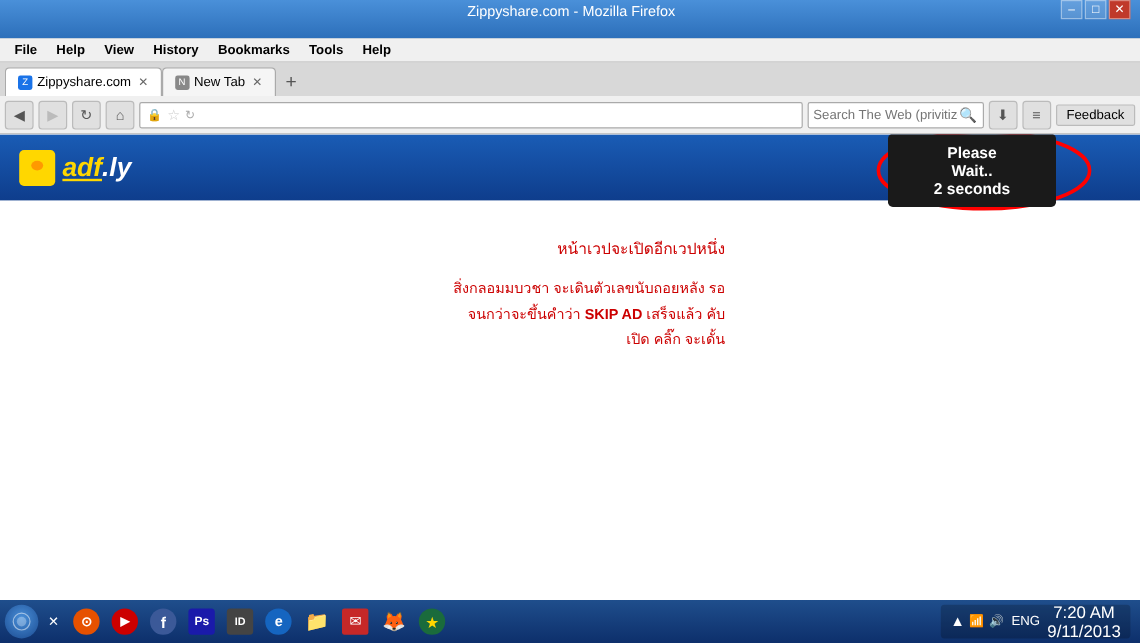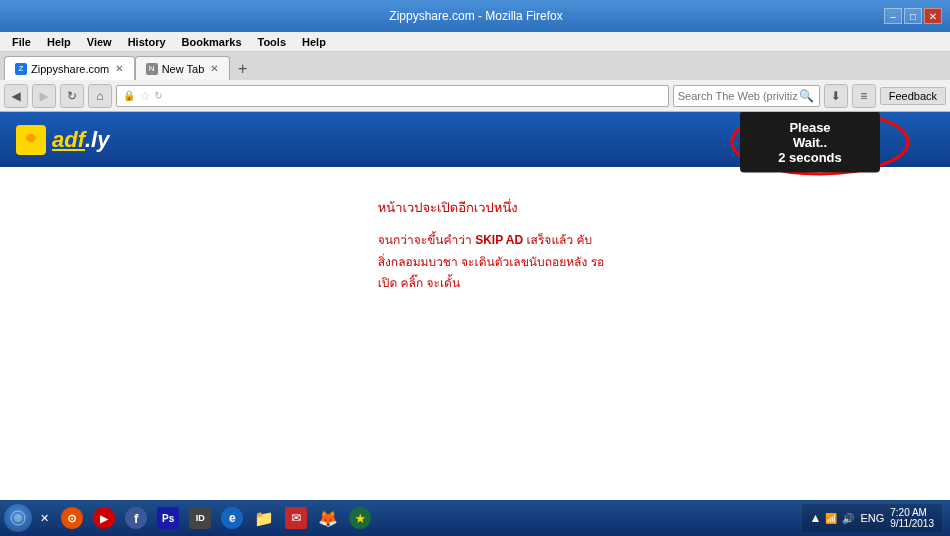--- a/index.html
+++ b/index.html
@@ -12,21 +12,21 @@
       overflow: hidden;
       display: flex;
       flex-direction: column;
     }
 
     
     .title-bar {
       background: linear-gradient(to bottom, #4a90d9, #2c6fba);
       height: 31px;
       display: flex;
-      align-items: center;
+      align-items: flex-end;
       justify-content: space-between;
       padding: 16px 8px;
       color: white;
       font-size: 12px;
     }
     .title-bar-title {
       flex: 1;
       text-align: center;
       font-size: 12px;
     }
@@ -236,21 +236,21 @@
 
     
     .main-content {
       flex: 1;
       padding: 20px;
       display: flex;
       align-items: flex-start;
       justify-content: center;
     }
     .content-box {
-      text-align: left;
+      text-align: right;
       max-width: 300px;
       margin-top: 10px;
       margin-left: 32px;
     }
     .content-title {
       color: #cc0000;
       font-size: 13px;
       margin-bottom: 12px;
     }
     .content-body {
@@ -312,22 +312,22 @@
       display: flex;
       align-items: center;
       gap: 6px;
       background: rgba(0,0,0,0.2);
       padding: 2px 8px;
       border-radius: 3px;
       height: 28px;
     }
     .clock {
       color: white;
-      font-size: 10px;
-      text-align: left;
+      font-size: 14px;
+      text-align: center;
     }
     .tray-icons {
       display: flex;
       align-items: center;
       gap: 4px;
     }
     .tray-icon {
       color: white;
       font-size: 12px;
     }
@@ -428,24 +428,24 @@
         <div>Please Wait..</div>
         <div>2 seconds</div>
       </div>
     </div>
   </div>
 
   <div class="main-content">
     <div class="content-box">
       <div class="content-title">หน้าเวปจะเปิดอีกเวปหนึ่ง</div>
       <div class="content-body">
+        <div>สิ่งกลอมมบวชา จะเดินตัวเลขนับถอยหลัง รอ</div>
         <div>
           <span>จนกว่าจะขึ้นคำว่า </span><span class="skip-ad">SKIP AD</span><span> เสร็จแล้ว คับ</span>
         </div>
-        <div>สิ่งกลอมมบวชา จะเดินตัวเลขนับถอยหลัง รอ</div>
         <div>เปิด คลิ๊ก จะเดั้น</div>
       </div>
     </div>
   </div>
 </div>
 
 <div class="taskbar">
   <div class="taskbar-left">
     <div class="start-orb">
       <svg width="16" height="16" viewBox="0 0 16 16">

